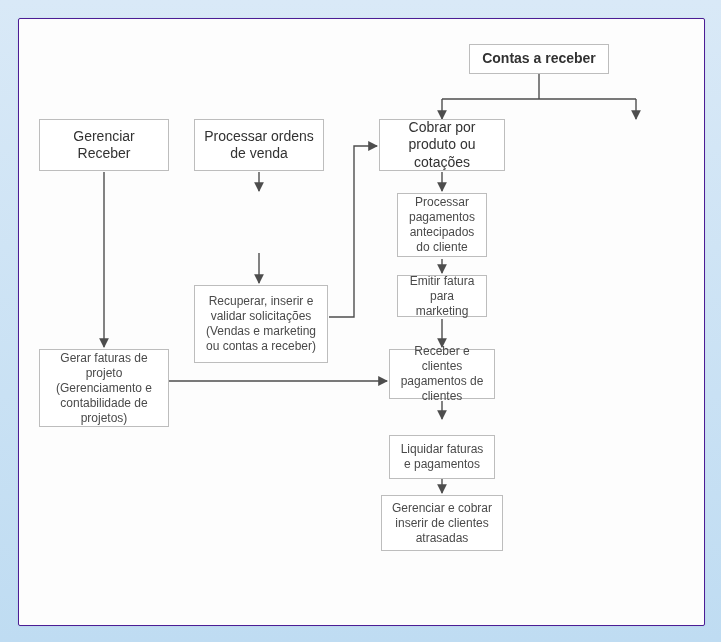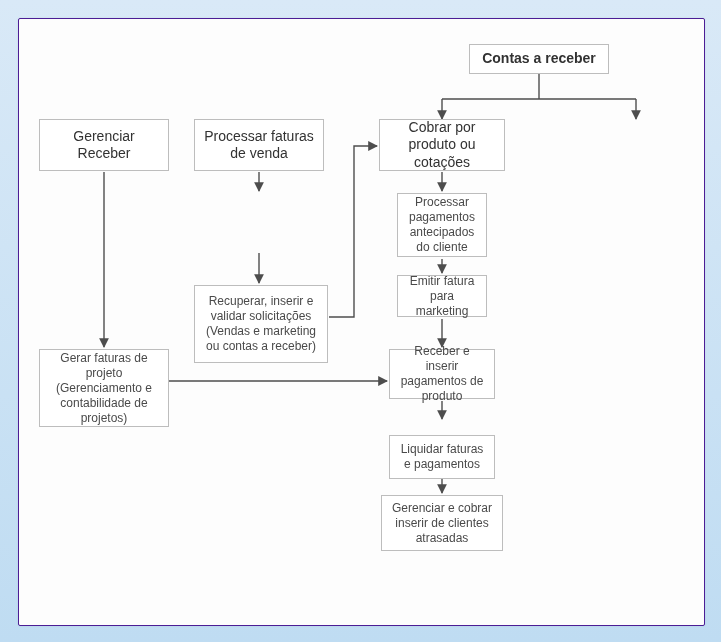--- a/index.html
+++ b/index.html
@@ -90,31 +90,31 @@
       <line x1="150" y1="362" x2="368" y2="362" marker-end="url(#arrow)"></line>
     </g>
   </svg>
 
   <div class="node title" style="left:450px; top:25px; width:140px; height:30px;">Contas a receber</div>
 
   <div class="node head" style="left:20px; top:100px; width:130px; height:52px;">Gerenciar Receber</div>
 
   <div class="node sub" style="left:20px; top:330px; width:130px; height:78px;">Gerar faturas de projeto (Gerenciamento e contabilidade de projetos)</div>
 
-  <div class="node head" style="left:175px; top:100px; width:130px; height:52px;">Processar faturas de venda</div>
+  <div class="node head" style="left:175px; top:100px; width:130px; height:52px;">Processar ordens de venda</div>
 
 
   <div class="node sub" style="left:175px; top:266px; width:134px; height:78px;">Recuperar, inserir e validar solicitações (Vendas e marketing ou contas a receber)</div>
 
   <div class="node head" style="left:360px; top:100px; width:126px; height:52px;">Cobrar por produto ou cotações</div>
 
   <div class="node sub" style="left:378px; top:174px; width:90px; height:64px;">Processar pagamentos antecipados do cliente</div>
 
   <div class="node sub" style="left:378px; top:256px; width:90px; height:42px;">Emitir fatura para marketing</div>
 
-  <div class="node sub" style="left:370px; top:330px; width:106px; height:50px;">Receber e inserir pagamentos de produto</div>
+  <div class="node sub" style="left:370px; top:330px; width:106px; height:50px;">Receber e clientes pagamentos de clientes</div>
 
   <div class="node sub" style="left:370px; top:416px; width:106px; height:44px;">Liquidar faturas e pagamentos</div>
 
   <div class="node sub" style="left:362px; top:476px; width:122px; height:56px;">Gerenciar e cobrar inserir de clientes atrasadas</div>
 
 
 </div>
 
 </body></html>

